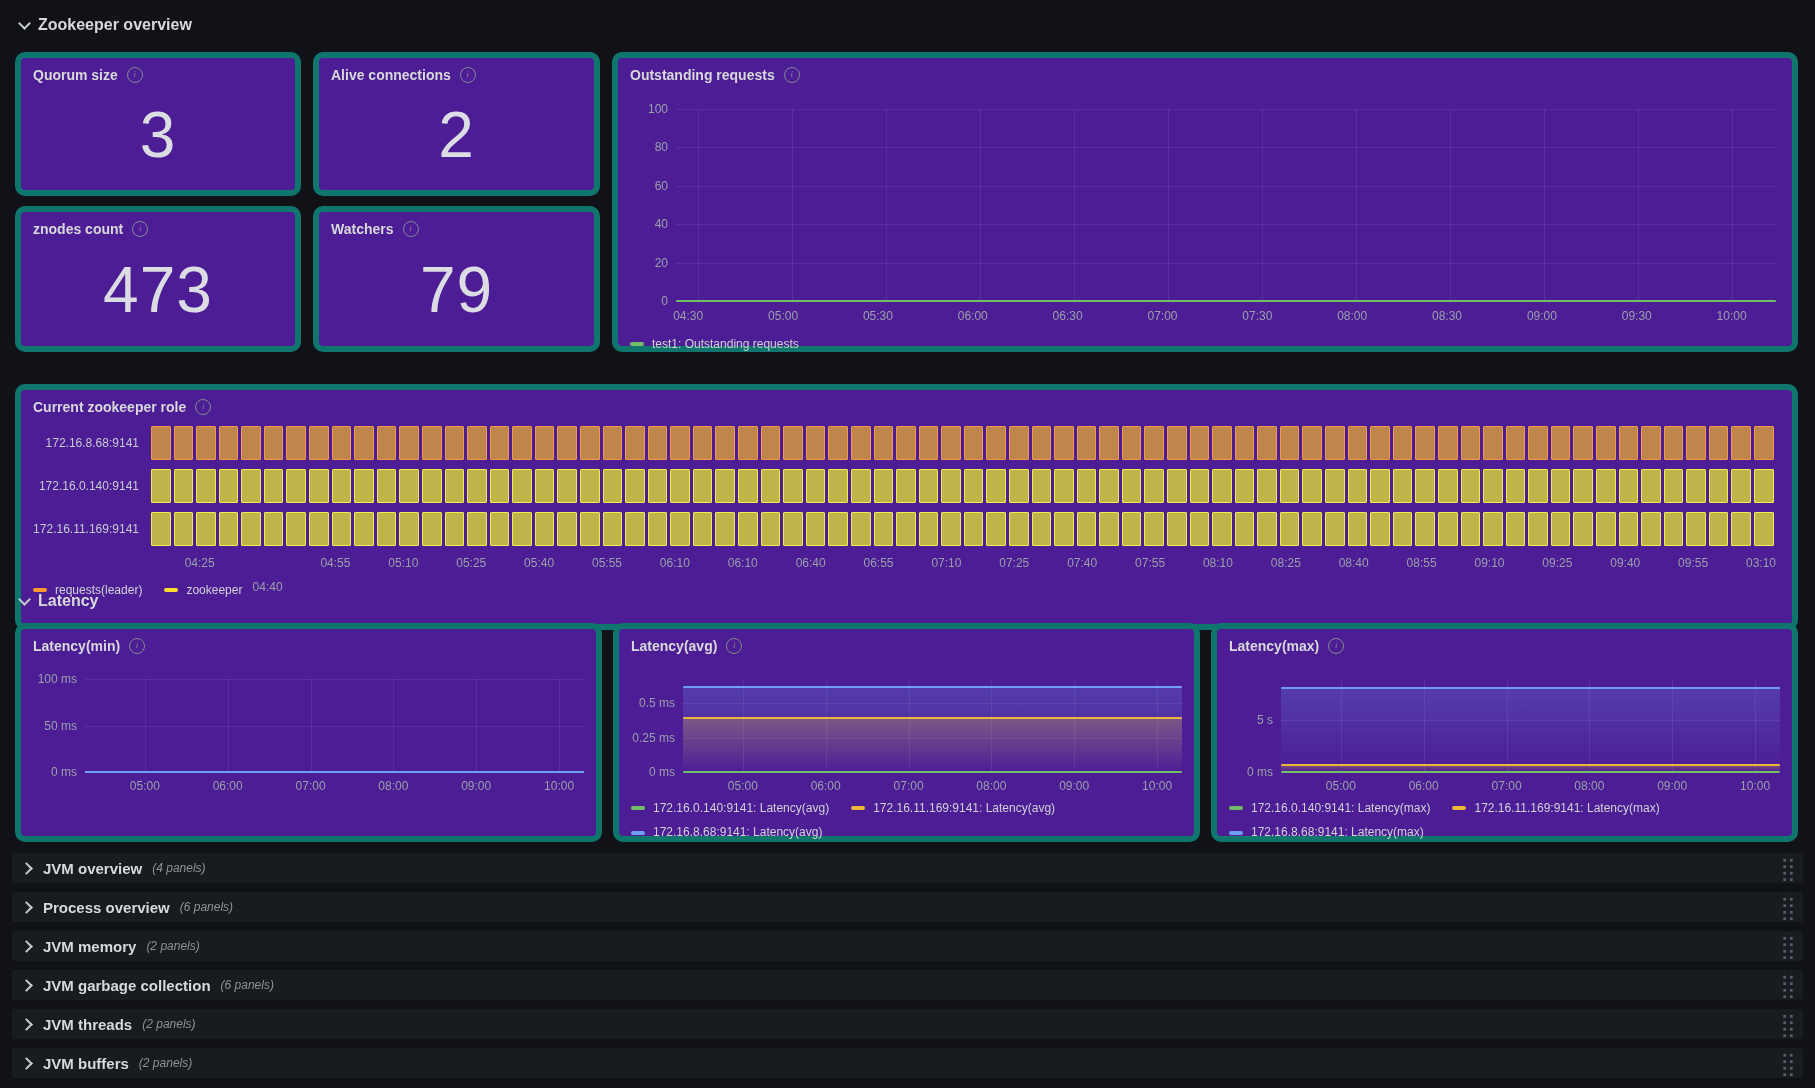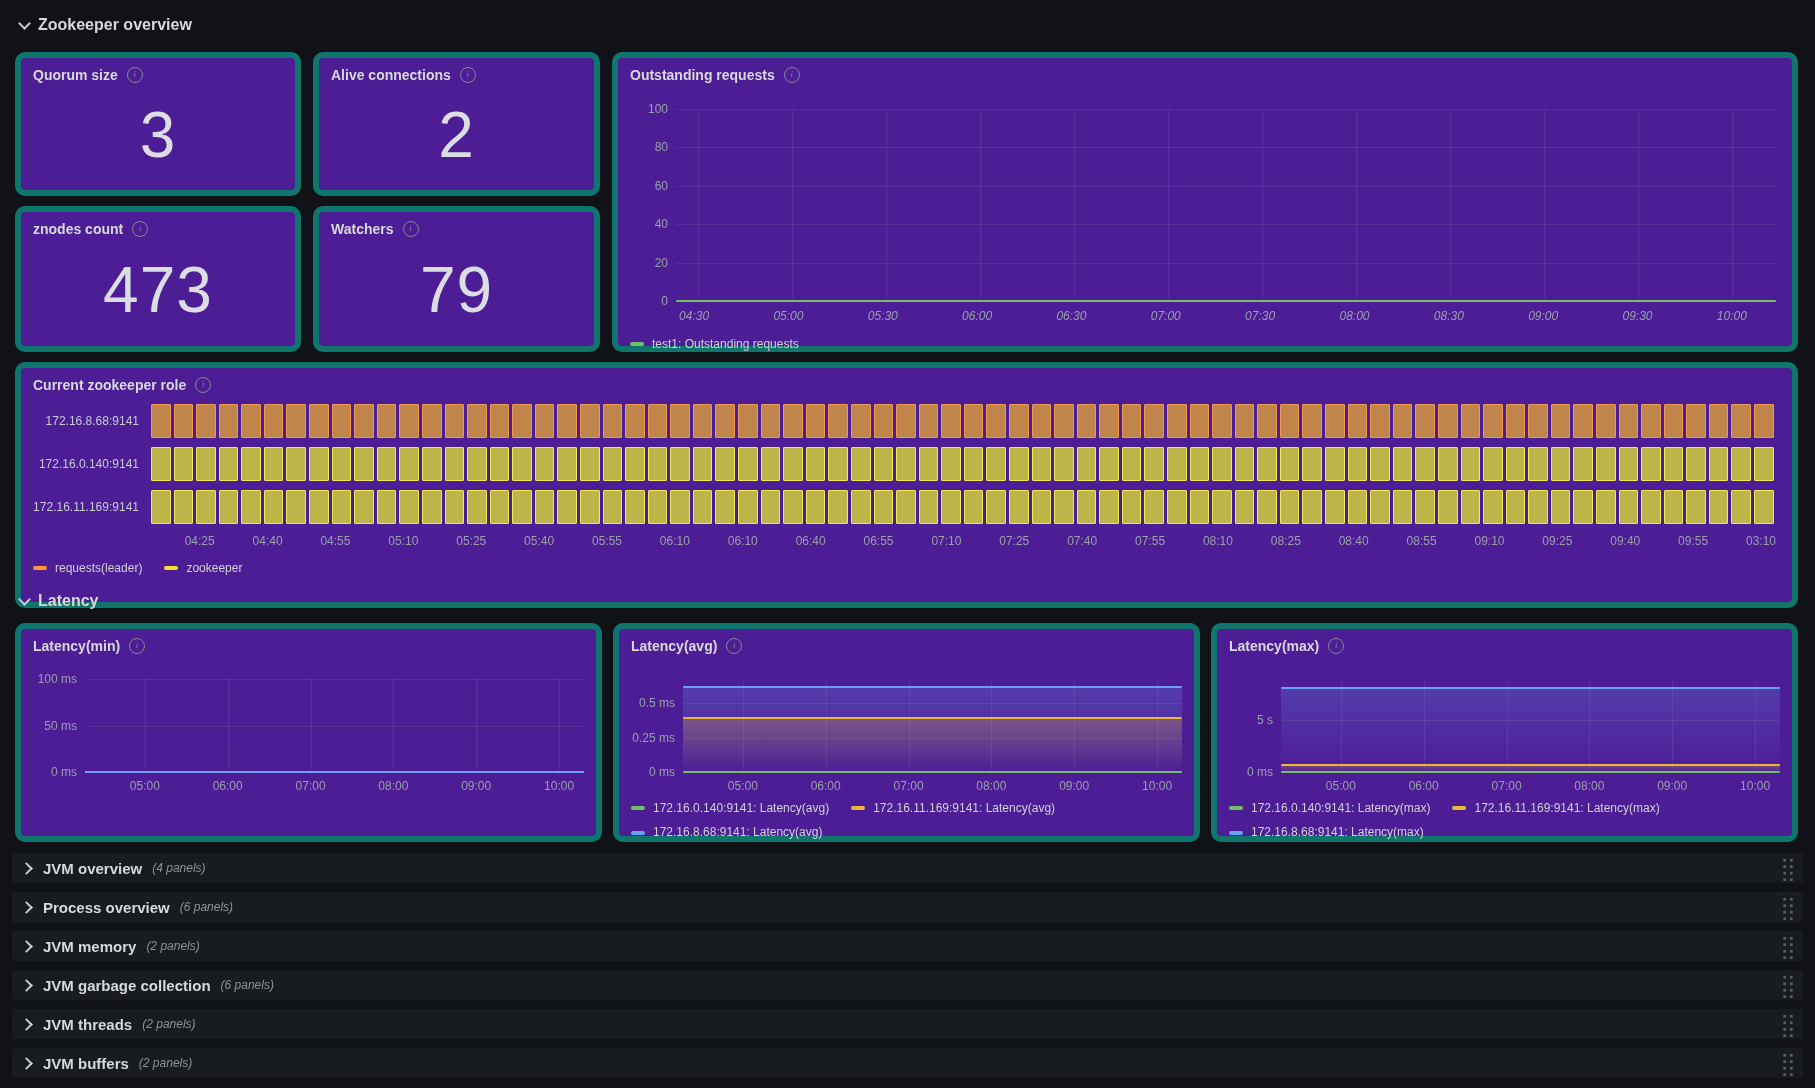--- a/index.html
+++ b/index.html
@@ -110,41 +110,41 @@
       <div class="vgrid" style="left: 36.1818%;"></div>
       <div class="vgrid" style="left: 44.7273%;"></div>
       <div class="vgrid" style="left: 53.2727%;"></div>
       <div class="vgrid" style="left: 61.8182%;"></div>
       <div class="vgrid" style="left: 70.3636%;"></div>
       <div class="vgrid" style="left: 78.9091%;"></div>
       <div class="vgrid" style="left: 87.4545%;"></div>
       <div class="vgrid" style="left: 96%;"></div>
       <div class="sline" style="top: calc(100% - 1px); background: rgb(115, 191, 105);"></div>
     </div>
-  <div class="xlabels" style="left:54px;right:16px;top:251px;height:14px;font-style:italic;">
+  <div class="xlabels" style="left:48px;right:16px;top:251px;height:14px;">
       <div class="xlabel" style="left: 2%;">04:30</div>
       <div class="xlabel" style="left: 10.5455%;">05:00</div>
       <div class="xlabel" style="left: 19.0909%;">05:30</div>
       <div class="xlabel" style="left: 27.6364%;">06:00</div>
       <div class="xlabel" style="left: 36.1818%;">06:30</div>
       <div class="xlabel" style="left: 44.7273%;">07:00</div>
       <div class="xlabel" style="left: 53.2727%;">07:30</div>
       <div class="xlabel" style="left: 61.8182%;">08:00</div>
       <div class="xlabel" style="left: 70.3636%;">08:30</div>
       <div class="xlabel" style="left: 78.9091%;">09:00</div>
       <div class="xlabel" style="left: 87.4545%;">09:30</div>
       <div class="xlabel" style="left: 96%;">10:00</div>
     </div>
   <div class="legend" style="left:12px;right:10px;top:272px;"><div class="legend-item">
         <div class="swatch" style="background: rgb(115, 191, 105);"></div>
         <span>test1: Outstanding requests</span>
       </div></div>
 </div>
 
-<div class="panel" style="left:15px;top:362px;width:1783px;height:246px;">
+<div class="panel" style="left:15px;top:384px;width:1783px;height:246px;">
   <div class="panel-header">
     <span class="panel-title">Current zookeeper role</span>
     <span class="info-icon">i</span>
   </div>
   <div class="role-rows" id="role-rows">
       <div class="role-row">
         <div class="role-label">172.16.8.68:9141</div>
         <div class="role-track">
           <div class="role-block" style="background: rgb(192, 133, 74); border-color: rgb(242, 153, 79);"></div>
           <div class="role-block" style="background: rgb(192, 133, 74); border-color: rgb(242, 153, 79);"></div>
@@ -370,21 +370,21 @@
           <div class="role-block" style="background: rgb(189, 180, 74); border-color: rgb(243, 233, 85);"></div>
           <div class="role-block" style="background: rgb(189, 180, 74); border-color: rgb(243, 233, 85);"></div>
           <div class="role-block" style="background: rgb(189, 180, 74); border-color: rgb(243, 233, 85);"></div>
           <div class="role-block" style="background: rgb(189, 180, 74); border-color: rgb(243, 233, 85);"></div>
           <div class="role-block" style="background: rgb(189, 180, 74); border-color: rgb(243, 233, 85);"></div>
         </div>
       </div>
     </div>
   <div class="xlabels" id="role-xlabels" style="left:130px;right:18px;top:166px;height:14px;">
       <div class="xlabel" style="left: 3%;">04:25</div>
-      <div class="xlabel" style="left: 7.18261%;">04:40</div>
+      <div class="xlabel" style="left: 7.18261%; margin-top: 24px;">04:40</div>
       <div class="xlabel" style="left: 11.3652%;">04:55</div>
       <div class="xlabel" style="left: 15.5478%;">05:10</div>
       <div class="xlabel" style="left: 19.7304%;">05:25</div>
       <div class="xlabel" style="left: 23.913%;">05:40</div>
       <div class="xlabel" style="left: 28.0957%;">05:55</div>
       <div class="xlabel" style="left: 32.2783%;">06:10</div>
       <div class="xlabel" style="left: 36.4609%;">06:10</div>
       <div class="xlabel" style="left: 40.6435%;">06:40</div>
       <div class="xlabel" style="left: 44.8261%;">06:55</div>
       <div class="xlabel" style="left: 49.0087%;">07:10</div>

